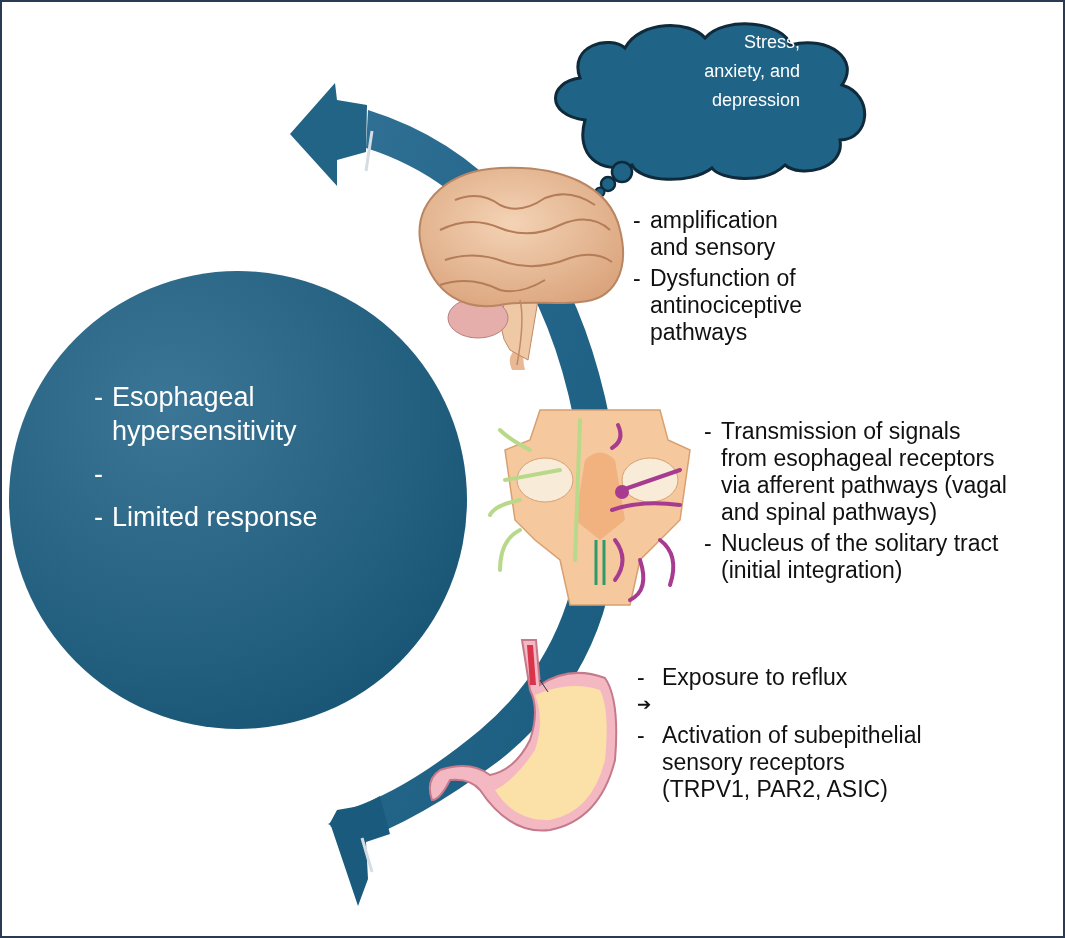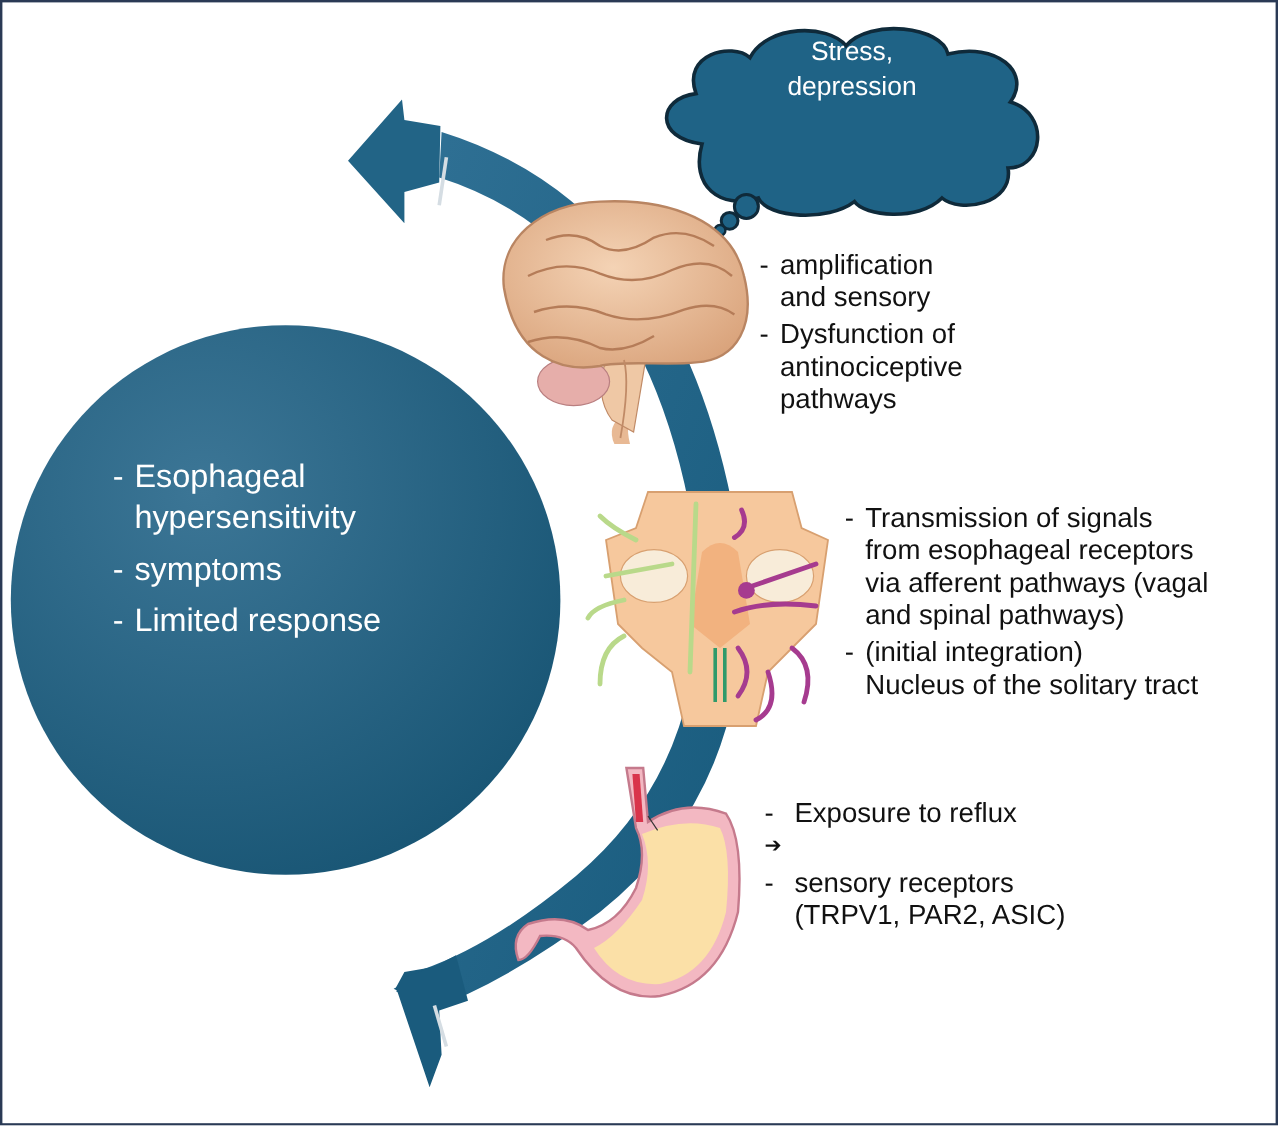--- a/index.html
+++ b/index.html
@@ -8,22 +8,22 @@
   .frame { position: absolute; left: 0; top: 0; width: 1061px; height: 934px;
            border: 2px solid #2a3a55; background: #ffffff; }
   svg.art { position: absolute; left: 0; top: 0; }
   .txt { position: absolute; color: #111111; font-size: 23px; line-height: 27px; }
   .txt .item { display: flex; margin-bottom: 4px; }
   .txt .bullet { width: 17px; flex: 0 0 auto; }
   .circle-text { position: absolute; left: 94px; top: 380px; color: #ffffff;
                  font-size: 27px; line-height: 34px; }
   .circle-text .item { display: flex; margin-bottom: 9px; }
   .circle-text .bullet { width: 18px; flex: 0 0 auto; }
-  .cloud-text { position: absolute; left: 620px; top: 28px; width: 180px; text-align: center;
-                color: #ffffff; font-size: 22px; line-height: 29px; }
+  .cloud-text { position: absolute; left: 620px; top: 28px; width: 180px; text-align: right;
+                color: #ffffff; font-size: 18px; line-height: 29px; }
 </style>
 </head>
 <body>
 
 <div class="frame"></div>
 
 <svg class="art" width="1065" height="938" viewBox="0 0 1065 938">
   <defs>
     <radialGradient id="circGrad" cx="0.35" cy="0.3" r="0.8">
       <stop offset="0" stop-color="#3c7696"></stop>
@@ -120,35 +120,35 @@
   <g>
     <path d="M 522 640 L 536 640 L 540 685 Q 570 665 605 678 Q 620 700 615 760 Q 600 820 550 830 Q 510 835 480 790 Q 470 778 450 780 Q 440 800 432 800 Q 425 780 440 770 Q 470 760 490 775 Q 515 770 530 740 Q 540 710 530 690 Z" fill="#f3b8c2" stroke="#c57a8c" stroke-width="2"></path>
     <path d="M 535 695 Q 570 680 600 690 Q 610 710 605 760 Q 592 812 550 820 Q 515 822 495 790 Q 515 780 535 750 Q 545 720 535 695 Z" fill="#fbe0a7"></path>
     <path d="M 527 645 L 533 645 L 536 685 L 530 685 Z" fill="#d9344b"></path>
     <line x1="548" y1="692" x2="540" y2="680" stroke="#333" stroke-width="1"></line>
   </g>
 </svg>
 
 <div class="cloud-text">
   <div>Stress,</div>
+  <div>anxiety, and</div>
   <div>depression</div>
 </div>
 
 <div class="circle-text">
   <div class="item">
     <span class="bullet">-</span>
     <div>
       <div>Esophageal</div>
       <div>hypersensitivity</div>
     </div>
   </div>
   <div class="item">
     <span class="bullet">-</span>
     <div>
-      <div>symptoms</div>
     </div>
   </div>
   <div class="item">
     <span class="bullet">-</span>
     <div>
       <div>Limited response</div>
     </div>
   </div>
 </div>
 
@@ -176,36 +176,37 @@
     <div>
       <div>Transmission of signals</div>
       <div>from esophageal receptors</div>
       <div>via afferent pathways (vagal</div>
       <div>and spinal pathways)</div>
     </div>
   </div>
   <div class="item">
     <span class="bullet">-</span>
     <div>
+      <div>Nucleus of the solitary tract</div>
       <div>(initial integration)</div>
-      <div>Nucleus of the solitary tract</div>
     </div>
   </div>
 </div>
 
 <div class="txt" style="left:637px; top:664px;">
   <div class="item">
     <span class="bullet" style="width:25px;">-</span>
     <div>
       <div>Exposure to reflux</div>
     </div>
   </div>
   <div class="item" style="margin-top:-4px;">
     <span class="bullet" style="width:25px; font-size:17px;">➔</span>
   </div>
   <div class="item">
     <span class="bullet" style="width:25px;">-</span>
     <div>
+      <div>Activation of subepithelial</div>
       <div>sensory receptors</div>
       <div>(TRPV1, PAR2, ASIC)</div>
     </div>
   </div>
 </div>
 
 </body></html>

